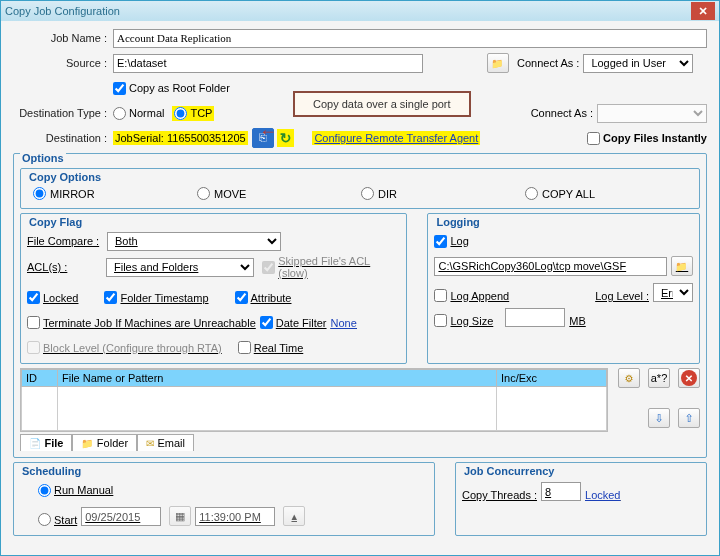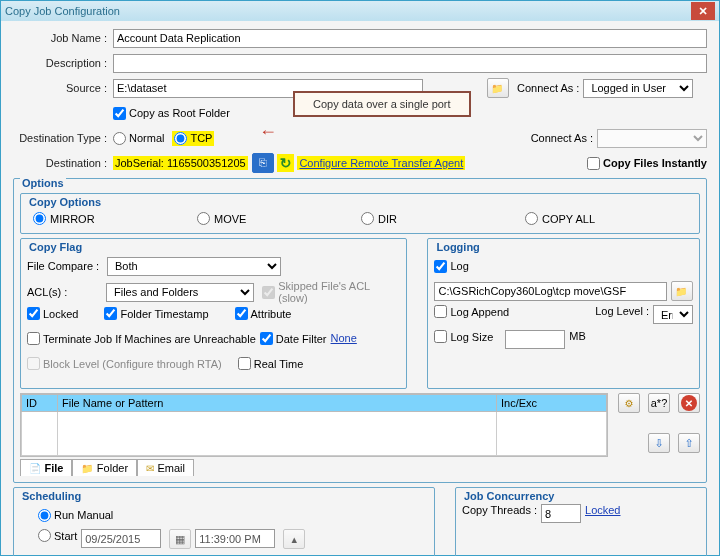--- a/index.html
+++ b/index.html
@@ -5,70 +5,66 @@
 * { box-sizing: border-box; margin: 0; padding: 0; font-family: "Segoe UI", Tahoma, sans-serif; font-size: 11px; }
 body { background: #fff; }
 .window { width: 720px; height: 556px; background: #f4f4f4; border: 1px solid #3ba0c8; position: relative; }
 .titlebar { height: 20px; background: linear-gradient(#d8ecf5,#bde0ef); display: flex; align-items: center; padding: 0 4px; color: #2a6f8e; font-weight: 500; }
 .titlebar .title { flex: 1; }
 .close-btn { width: 24px; height: 18px; background: #c84b3c; color: #fff; display: flex; align-items: center; justify-content: center; font-weight: bold; cursor: pointer; }
 .content { padding: 6px 12px 6px 12px; }
 .row { display: flex; align-items: center; margin-bottom: 3px; min-height: 22px; }
 .lbl { width: 100px; text-align: right; padding-right: 6px; color: #222; }
 input[type=text], select { border: 1px solid #999; padding: 1px 3px; height: 19px; background: #fff; font-size: 11px; }
-input[type=text].wide { flex: 1; }
+input[type=text].wide { flex: 1; font-family: Liberation Serif, serif; }
 .icon-btn { width: 22px; height: 20px; border: 1px solid #aaa; background: linear-gradient(#fefefe,#e6e6e6); display: inline-flex; align-items: center; justify-content: center; border-radius: 2px; margin-left: 4px; cursor: pointer; font-size: 11px; }
 .fieldset { border: 1px solid #6ba8c9; border-radius: 2px; padding: 4px 6px 6px 6px; margin-top: 4px; position: relative; }
 .legend { color: #1a5aa0; font-weight: 600; position: relative; top: -2px; background: #f4f4f4; padding: 0 2px; display: inline-block; }
 .radio-row { display: flex; gap: 2px; padding: 2px 6px; }
 .radio-item { flex: 1; display: flex; align-items: center; gap: 4px; }
 .cb { display: flex; align-items: center; gap: 3px; }
 .hl-yellow { background: #fff200; padding: 1px 2px; }
 .calloutbox { position: absolute; border: 2px solid #8a4a3c; background: #fdf8f0; padding: 5px 18px; color: #333; font-size: 11px; left: 292px; top: 90px; z-index: 5; }
 .arrow { position: absolute; left: 258px; top: 118px; color: #c0392b; font-size: 18px; z-index: 6; font-weight:bold; }
 .link { color: #1a3fb8; text-decoration: underline; cursor: pointer; }
-.flexgap { display: flex; align-items: flex-start; gap: 4px; }
+.flexgap { display: flex; align-items: flex-end; gap: 4px; }
 table.grid { width: 100%; border-collapse: collapse; background: #fff; }
 table.grid th { border: 1px solid #bbb; background: #7dd3fc; padding: 2px 4px; text-align: left; font-weight: normal; }
 table.grid td { border: 1px solid #ccc; height: 44px; }
 .tabs { display: flex; margin-top: 2px; }
 .tab { border: 1px solid #aaa; border-bottom: none; padding: 2px 8px; background: #fefefe; margin-right: 0; display: flex; align-items: center; gap: 3px; cursor: pointer; }
 .tab.active { background: #fff; font-weight: bold; }
 .btncol { display: flex; flex-direction: column; gap: 4px; margin-left: 6px; }
 .btncol-row { display:flex; gap:4px; }
 .green-icon { color: #2a8a2a; font-weight: bold; font-size: 14px; }
 .red-circle { width:16px;height:16px;border-radius:50%;background:#d04030;color:#fff;display:inline-flex;align-items:center;justify-content:center;font-weight:bold;font-size:10px;}
 .blue-square { width:18px;height:18px;background:#2a6fc9;color:#fff;display:inline-flex;align-items:center;justify-content:center;border-radius:2px;font-size:10px;}
 .folder-icon::before { content:"📁"; font-size:10px; }
 .gear-icon::before { content:"⚙"; font-size:10px; color:#b8860b;}
 .mail-icon::before { content:"✉"; font-size:10px; color:#c9a227;}
 .page-icon::before { content:"📄"; font-size:10px; }
-.half { display:flex; gap:20px; }
+.half { display:flex; gap:20px;text-decoration:underline; }
 .half > .fieldset { flex:1; }
 input[type=checkbox],input[type=radio]{ margin:0; }
 .gridwrap { display:flex; }
 </style>
 </head>
 <body>
 
 <div class="window">
   <div class="titlebar">
     <span class="title">Copy Job Configuration</span>
     <div class="close-btn">✕</div>
   </div>
 
   <div class="content">
 
     <div class="row">
       <div class="lbl">Job Name :</div>
       <input type="text" class="wide" value="Account Data Replication" style="">
-    </div>
-    <div class="row">
-      <div class="lbl">Description :</div>
-      <input type="text" class="wide" value="" style="">
     </div>
     <div class="row">
       <div class="lbl">Source :</div>
       <input type="text" style="width: 310px;" value="E:\dataset">
       <span style="width:60px"></span>
       <span class="icon-btn">
           <span class="folder-icon"></span>
         </span>
       <span style="width:8px"></span>
       <span>Connect As :</span>
@@ -102,21 +98,21 @@
       <select style="width:110px;margin-left:4px" disabled=""><option></option></select>
     </div>
 
     <div class="row">
       <div class="lbl">Destination :</div>
       <span class="hl-yellow">JobSerial: 1165500351205</span>
       <span class="icon-btn" style="background:#2a6fc9;border-color:#2a6fc9">
           <span class="blue-square">⎘</span>
         </span>
       <span class="hl-yellow" style="padding:1px 3px;margin-left:3px"><span class="green-icon">↻</span></span>
-      <span class="hl-yellow link" style="margin-left:3px">Configure Remote Transfer Agent</span>
+      <span class="hl-yellow link" style="margin-left:18px">Configure Remote Transfer Agent</span>
       <span style="flex:1"></span>
       <label class="cb">
           <input type="checkbox" style="">
           <b>Copy Files Instantly</b>
         </label>
     </div>
 
     <div class="fieldset" style="padding-top:0">
       <span class="legend">Options</span>
 

